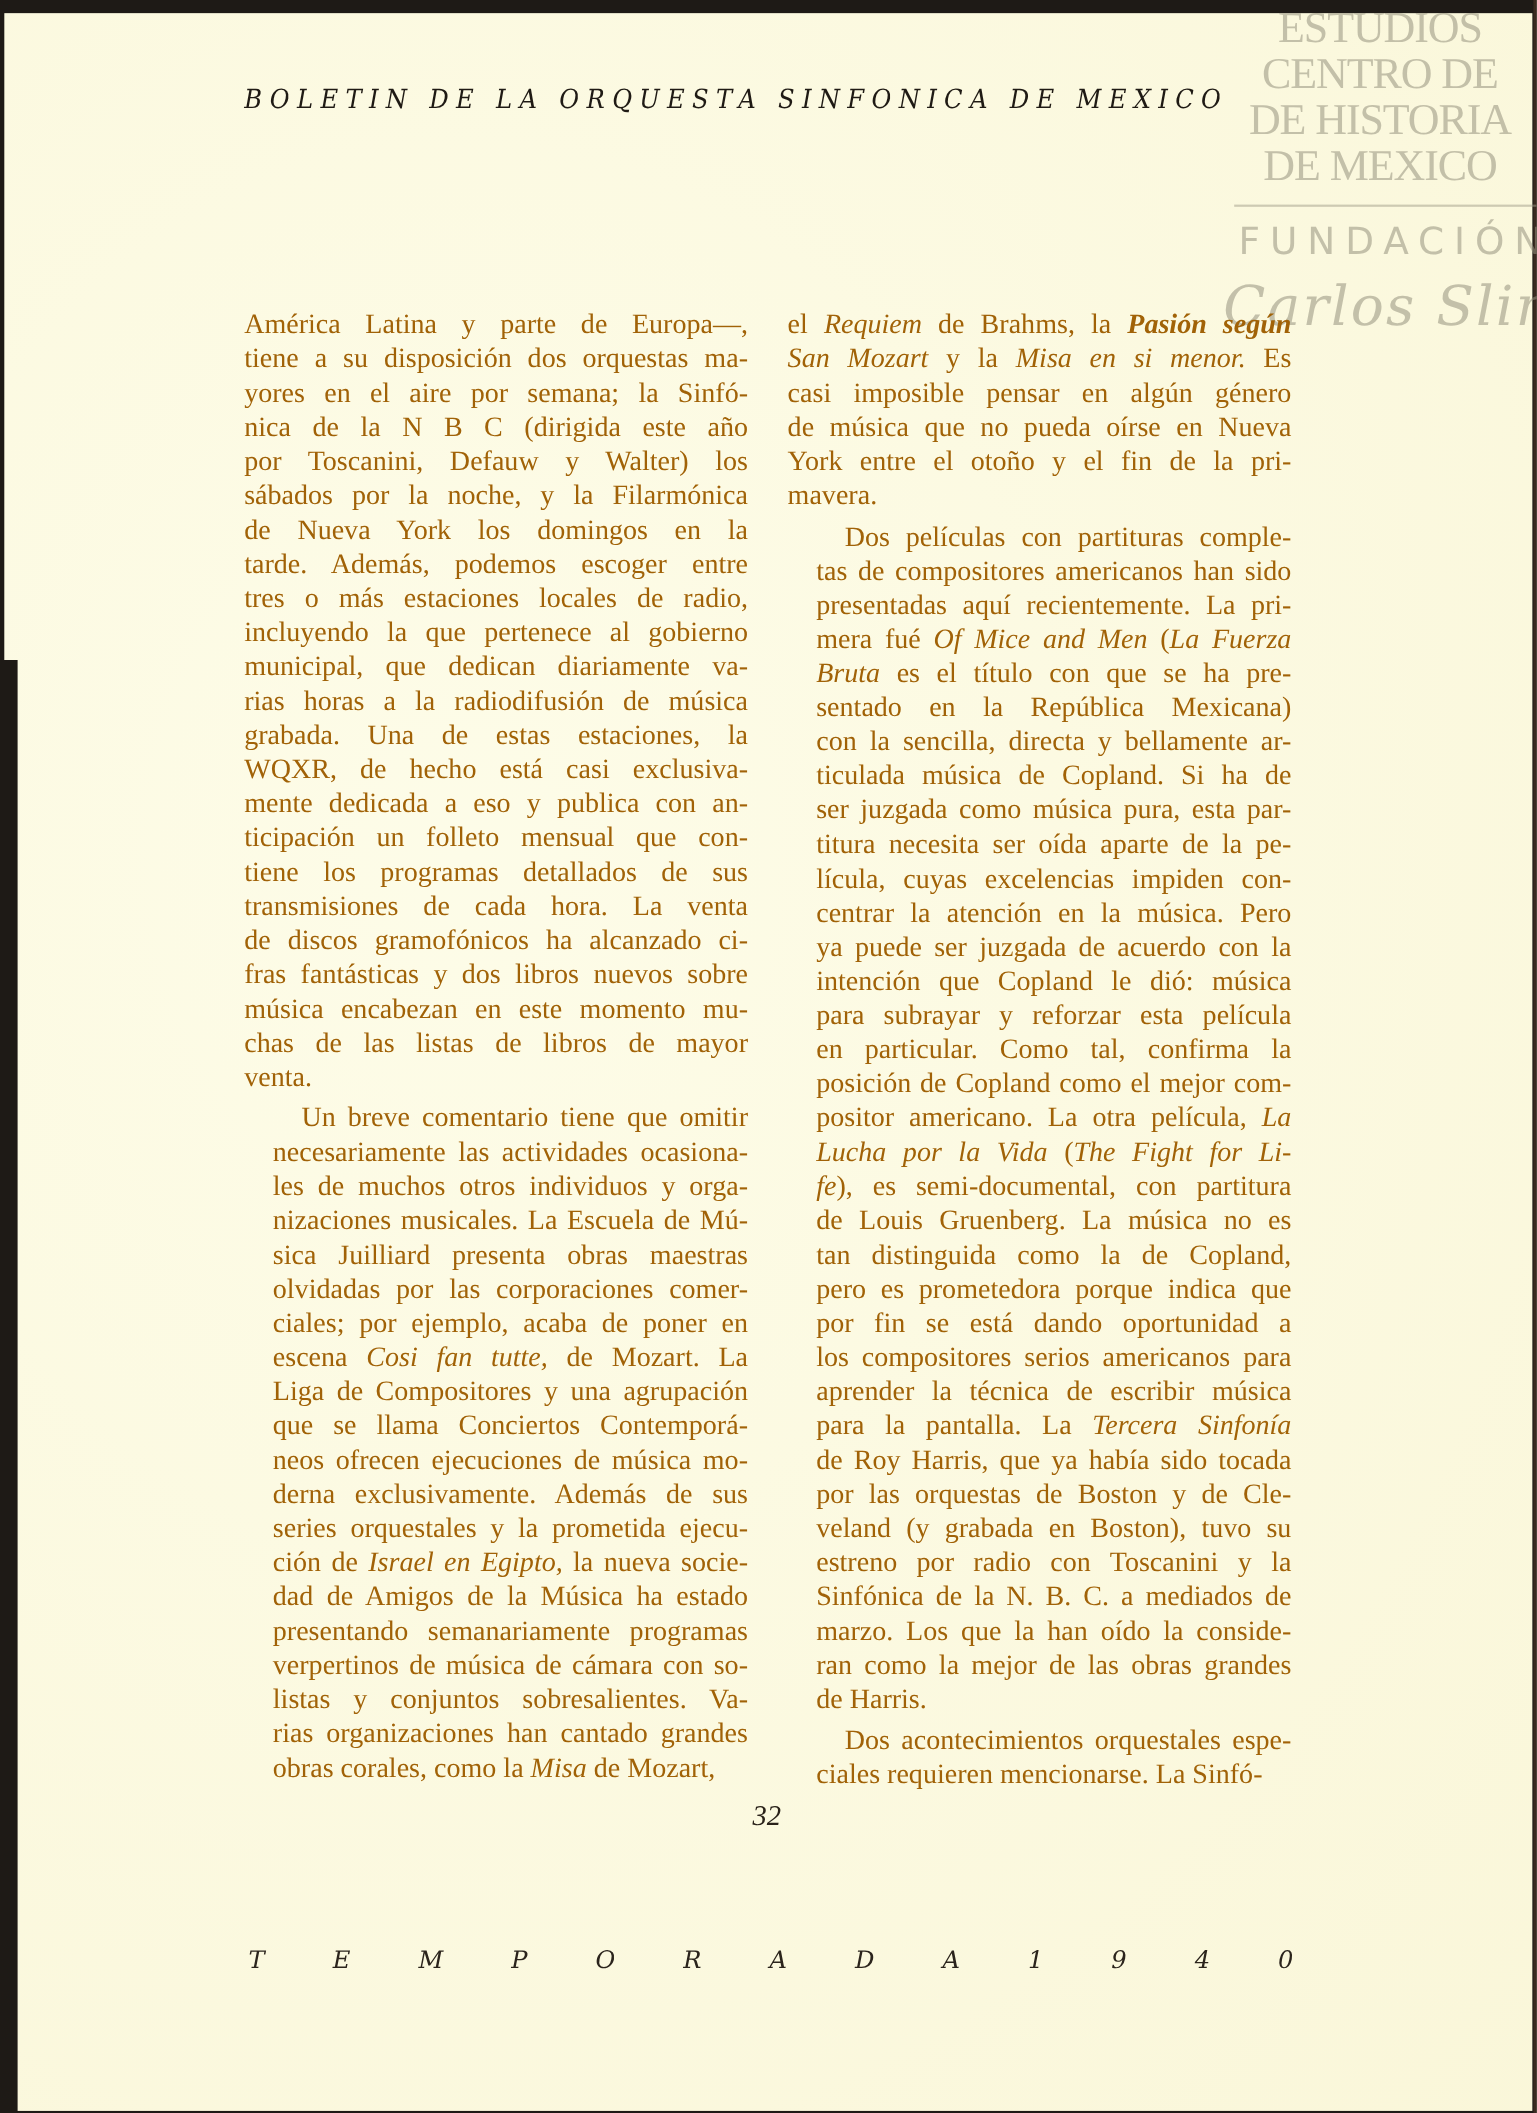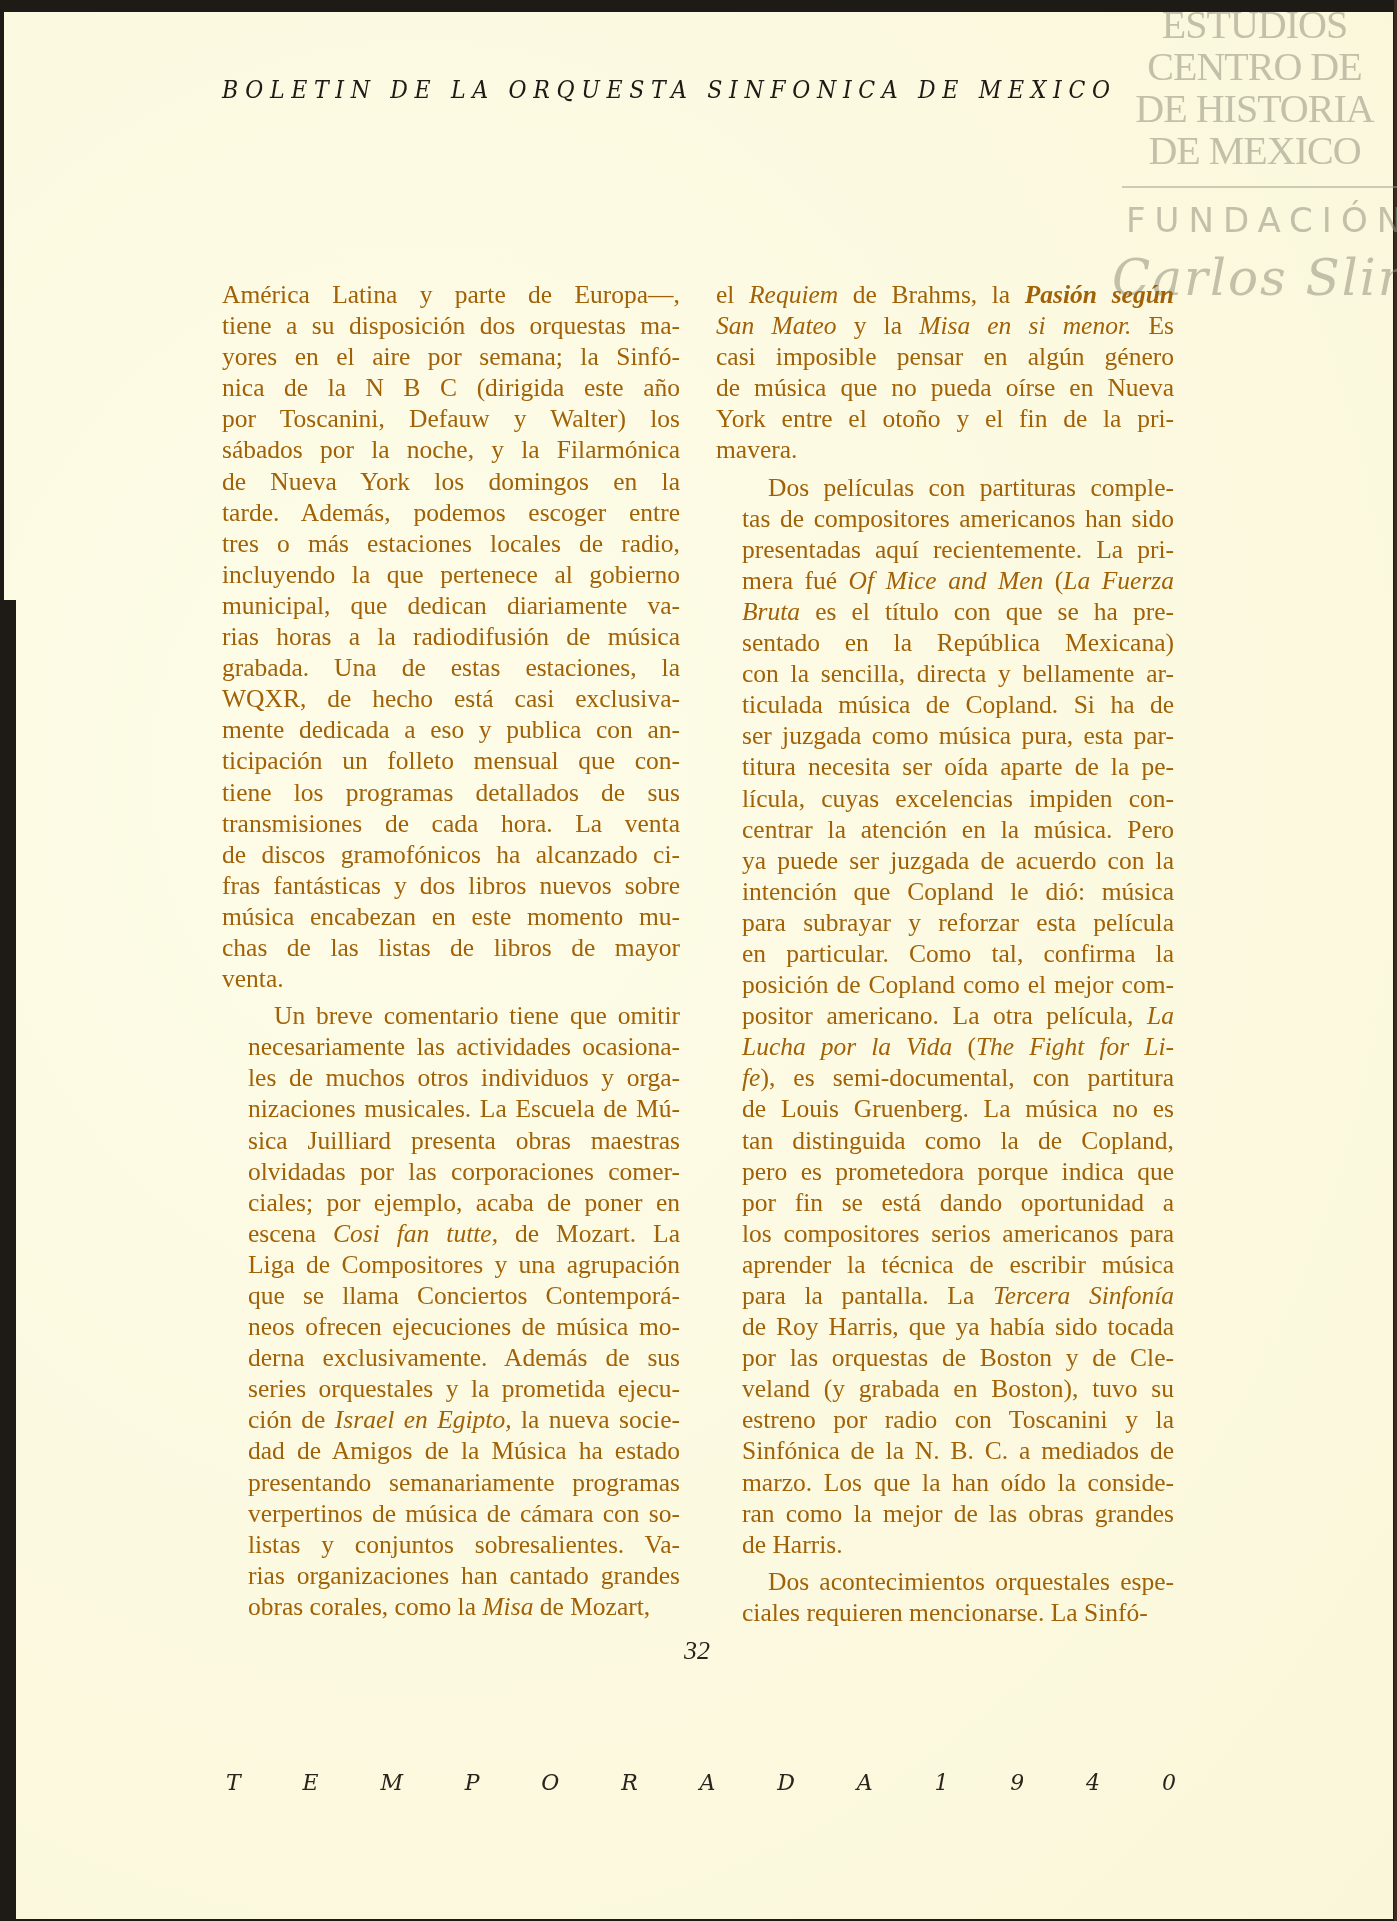--- a/index.html
+++ b/index.html
@@ -128,21 +128,21 @@
       <span class="line">presentando semanariamente programas</span>
       <span class="line">verpertinos de música de cámara con so-</span>
       <span class="line">listas y conjuntos sobresalientes. Va-</span>
       <span class="line">rias organizaciones han cantado grandes</span>
       <span class="line last">obras corales, como la <em>Misa</em> de Mozart,</span>
     </p>
   </div>
 <div class="column col-right">
     <p>
       <span class="line">el <em>Requiem</em> de Brahms, la <strong class="ital">Pasión según</strong></span>
-      <span class="line"><em>San Mateo</em> y la <em>Misa en si menor.</em> Es</span>
+      <span class="line"><em>San Mozart</em> y la <em>Misa en si menor.</em> Es</span>
       <span class="line">casi imposible pensar en algún género</span>
       <span class="line">de música que no pueda oírse en Nueva</span>
       <span class="line">York entre el otoño y el fin de la pri-</span>
       <span class="line last">mavera.</span>
     </p>
     <p class="indent">
       <span class="line" style="padding-left: 26px;">Dos películas con partituras comple-</span>
       <span class="line">tas de compositores americanos han sido</span>
       <span class="line">presentadas aquí recientemente. La pri-</span>
       <span class="line">mera fué <em>Of Mice and Men</em> (<em>La Fuerza</em></span>

